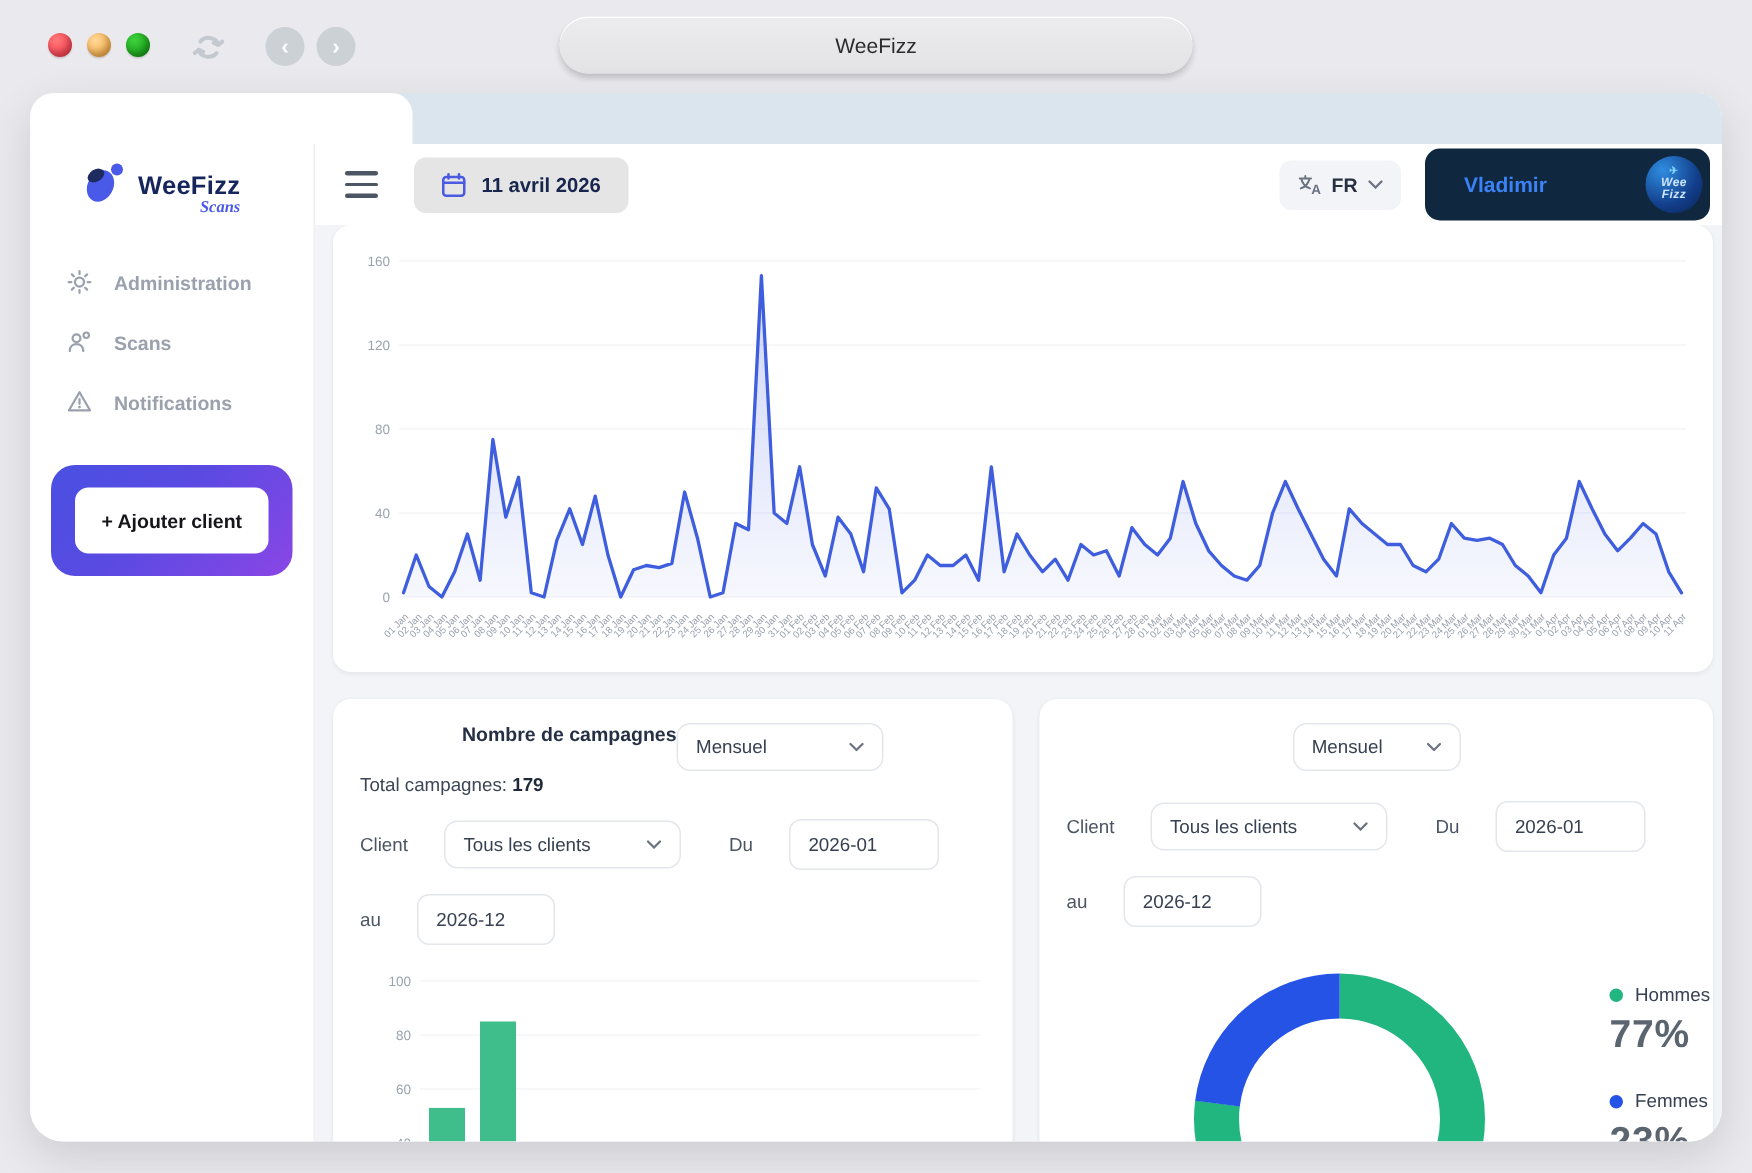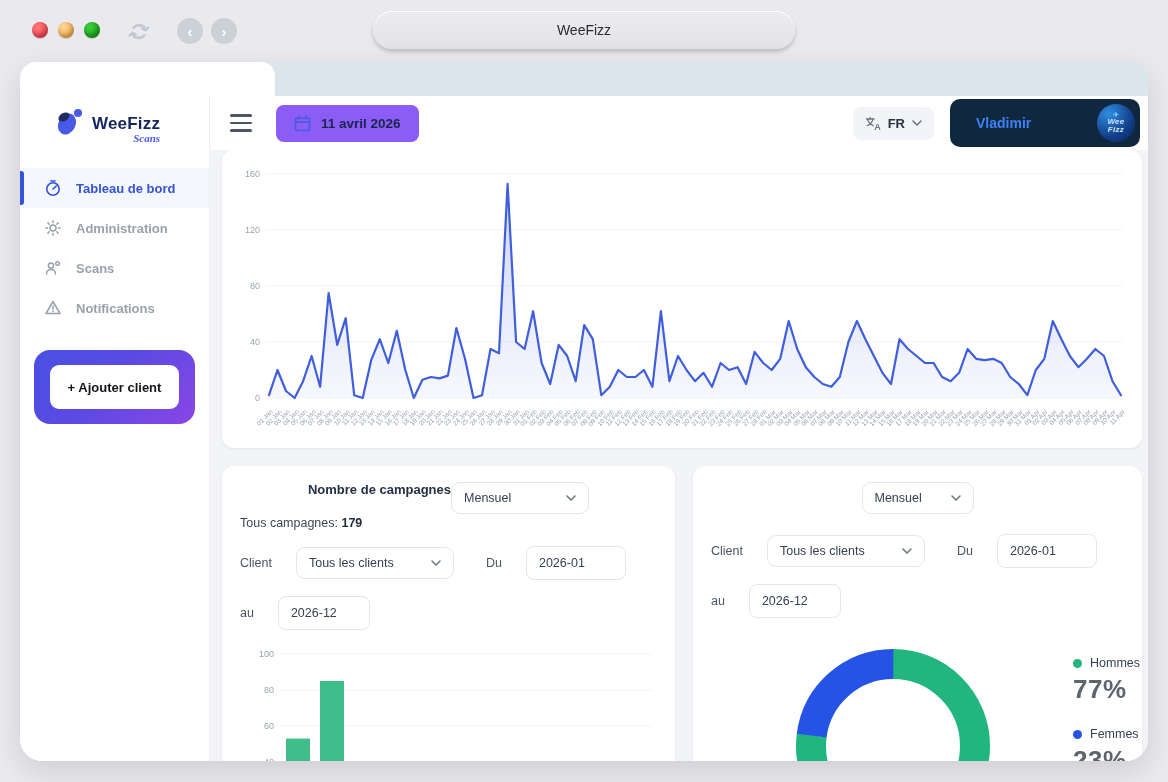--- a/index.html
+++ b/index.html
@@ -42,21 +42,21 @@
   .add-wrap { margin:22px 14px 0 14px; height:74px; border-radius:16px; padding:15px 16px;
               background:linear-gradient(135deg,#4950e2 0%,#5a4ae2 45%,#8a46e6 100%); }
   .add-btn { width:100%; height:44px; background:#fff; border:none; border-radius:9px; font-family:inherit;
              font-size:13px; font-weight:bold; color:#15151a; cursor:pointer; }
 
   
   .rightcol { flex:1; display:flex; flex-direction:column; min-width:0; }
   .header { height:54px; background:#fff; display:flex; align-items:center; padding:0 8px 0 20px; flex:none; }
   .burger { width:22px; display:flex; flex-direction:column; gap:5px; cursor:pointer; }
   .burger span { height:2.5px; background:#4b5563; border-radius:2px; }
-  .date-pill { margin-left:24px; display:flex; align-items:center; gap:10px; background:#8b5cf6; border-radius:8px;
+  .date-pill { margin-left:24px; display:flex; align-items:center; gap:10px; background:#e5e5e5; border-radius:8px;
                padding:10px 18px; font-size:13.5px; font-weight:bold; color:#18264d; cursor:pointer; }
   .spacer { flex:1; }
   .lang-pill { display:flex; align-items:center; gap:7px; background:#f2f4f8; border-radius:8px; padding:9px 12px;
                font-size:13px; font-weight:bold; color:#273142; cursor:pointer; }
   .user-pill { margin-left:16px; height:48px; min-width:190px; background:#10283f; border-radius:10px; display:flex;
                align-items:center; padding:0 5px 0 26px; cursor:pointer; }
   .user-name { color:#3b82f6; font-weight:bold; font-size:14px; flex:1; }
   .avatar { width:38px; height:38px; border-radius:50%; background:radial-gradient(circle at 30% 25%, #2f8de0, #123e8a 60%, #0a2256);
             display:flex; flex-direction:column; align-items:center; justify-content:center; color:#cfe6ff;
             font-size:8px; font-weight:bold; font-style:italic; line-height:8px; letter-spacing:.3px; }
@@ -131,28 +131,20 @@
           <ellipse cx="10" cy="13" rx="6" ry="4" transform="rotate(-30 10 13)" fill="#1d2b5e"></ellipse>
           <circle cx="24" cy="9" r="4" fill="#4a5ae8"></circle>
         </svg>
         <div class="logo-texts">
           <span class="logo-name">WeeFizz</span>
           <span class="logo-sub">Scans</span>
         </div>
       </div>
 
       <div class="nav">
-        <div class="nav-item active">
-          <svg width="18" height="18" viewBox="0 0 18 18">
-            <circle cx="9" cy="10" r="6.2" fill="none" stroke="currentColor" stroke-width="1.6"></circle>
-            <path d="M9 10 L12.2 7.2" stroke="currentColor" stroke-width="1.6" fill="none" stroke-linecap="round"></path>
-            <path d="M7 2 h4" stroke="currentColor" stroke-width="1.6" stroke-linecap="round"></path>
-          </svg>
-          <span>Tableau de bord</span>
-        </div>
         <div class="nav-item">
           <svg width="18" height="18" viewBox="0 0 18 18">
             <circle cx="9" cy="9" r="3" fill="none" stroke="currentColor" stroke-width="1.5"></circle>
             <g stroke="currentColor" stroke-width="1.5" stroke-linecap="round">
               <path d="M9 1.8 V3.6 M9 14.4 V16.2 M1.8 9 H3.6 M14.4 9 H16.2 M3.9 3.9 L5.2 5.2 M12.8 12.8 L14.1 14.1 M14.1 3.9 L12.8 5.2 M5.2 12.8 L3.9 14.1"></path>
             </g>
           </svg>
           <span>Administration</span>
         </div>
         <div class="nav-item">
@@ -355,21 +347,21 @@
             <div class="card-head">
               <div class="card-title">Nombre de campagnes</div>
               <div class="select" style="width:138px">
                 <span>Mensuel</span>
                 <svg class="chev" width="10" height="6" viewBox="0 0 10 6">
                   <path d="M1 1 L5 5 L9 1" fill="none" stroke="#6b7280" stroke-width="1.5" stroke-linecap="round"></path>
                 </svg>
               </div>
             </div>
             <div class="total-line" style="margin-top:2px">
-              <span>Tous campagnes:</span>
+              <span>Total campagnes:</span>
               <b>179</b>
             </div>
             <div class="filters">
               <span>Client</span>
               <div class="select" style="width:158px">
                 <span>Tous les clients</span>
                 <svg class="chev" width="10" height="6" viewBox="0 0 10 6">
                   <path d="M1 1 L5 5 L9 1" fill="none" stroke="#6b7280" stroke-width="1.5" stroke-linecap="round"></path>
                 </svg>
               </div>

